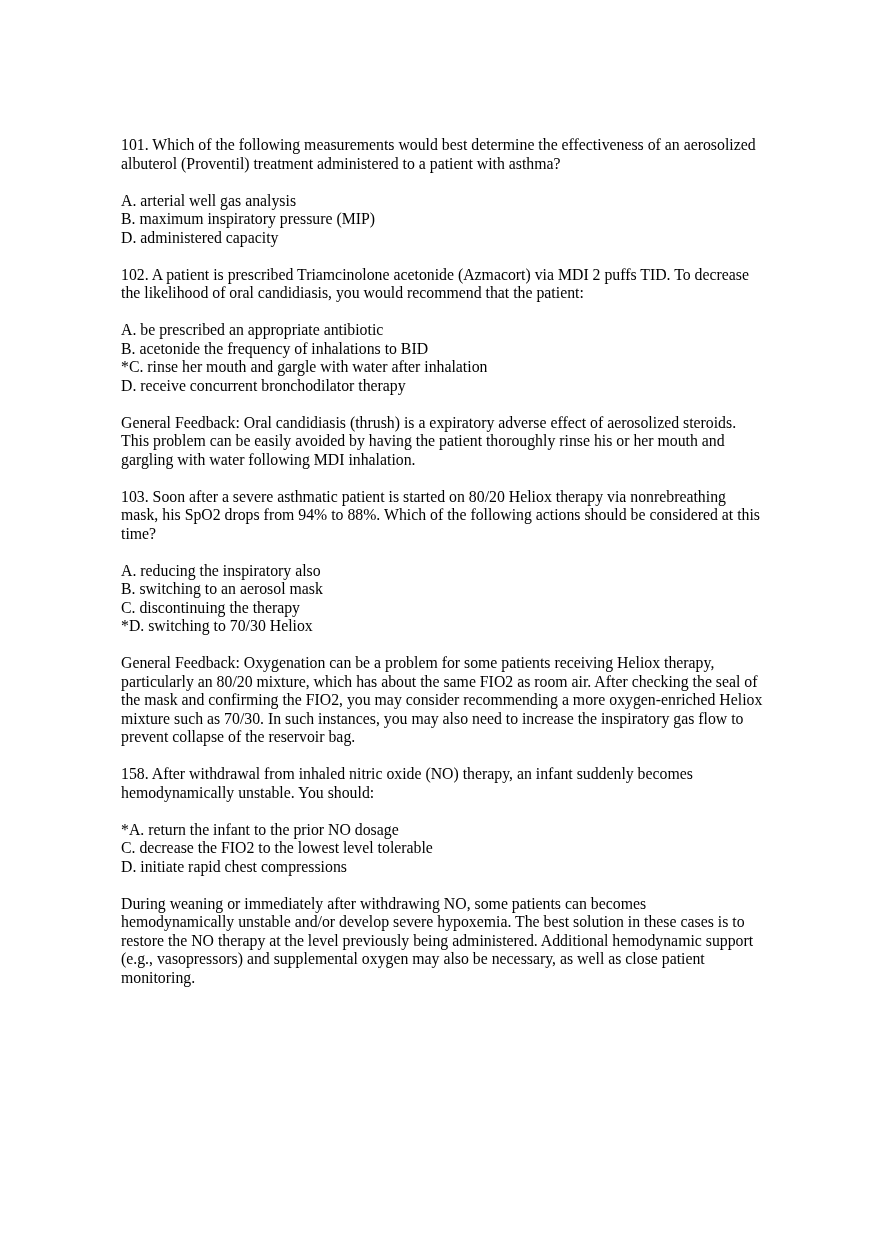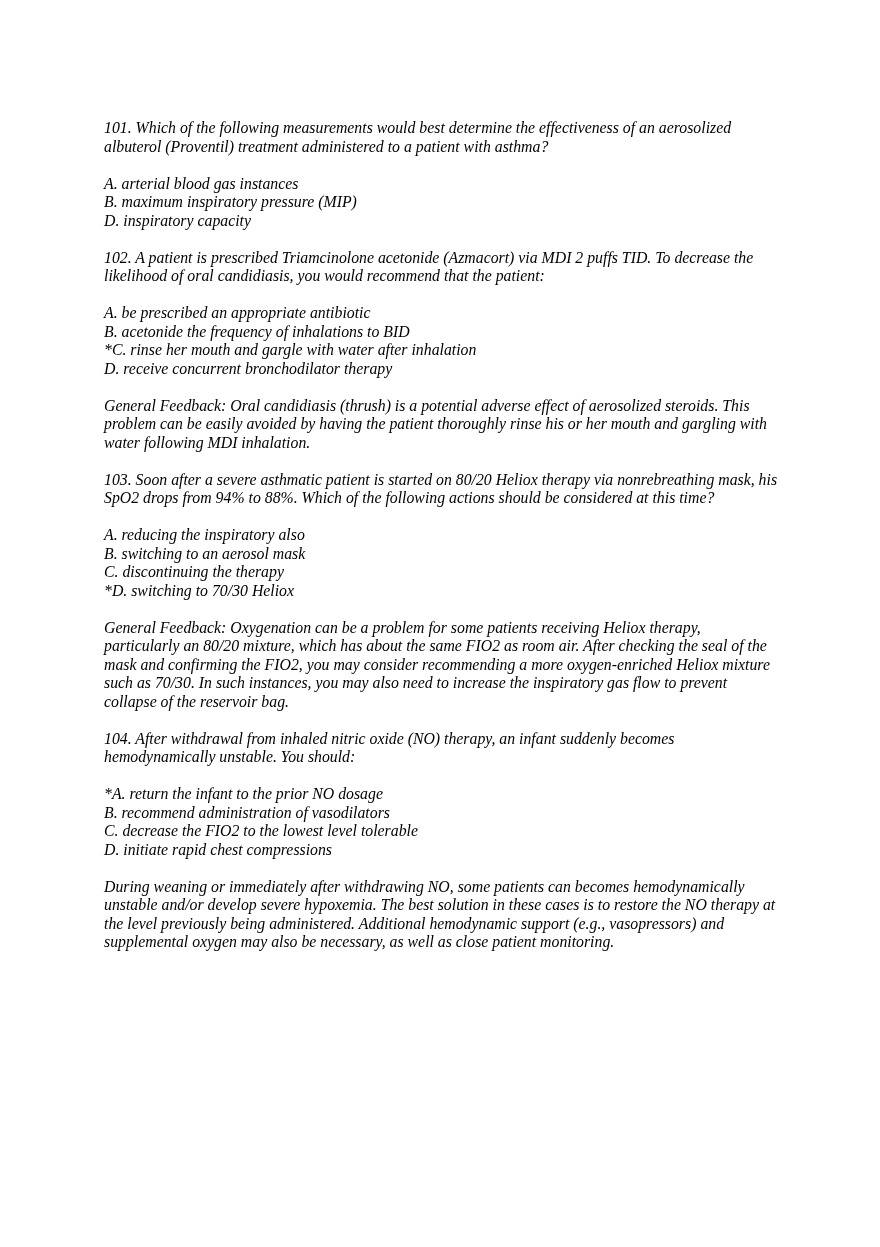--- a/index.html
+++ b/index.html
@@ -23,72 +23,70 @@
   }
   .content {
     width: 676px;
     font-size: 15.8px;
     line-height: 18.5px;
   }
   .block {
     margin: 0 0 18.5px 0;
   }
   .question-block {
-    margin: 0;
-    font-style: italic;
+    margin: 17px;
   }
   .stem, .feedback {
     white-space: normal;
   }
   .options .option {
     white-space: nowrap;
   }
 </style>
 </head>
 <body>
 
 <div class="page">
   <div class="content">
 
     <div class="question-block">
       <p class="block stem">101. Which of the following measurements would best determine the effectiveness of an aerosolized albuterol (Proventil) treatment administered to a patient with asthma?</p>
       <div class="block options">
-        <div class="option">A. arterial blood gas instances</div>
+        <div class="option">A. arterial well gas analysis</div>
         <div class="option">B. maximum inspiratory pressure (MIP)</div>
-        <div class="option">D. inspiratory capacity</div>
+        <div class="option">D. administered capacity</div>
       </div>
     </div>
 
     <div class="question-block">
       <p class="block stem">102. A patient is prescribed Triamcinolone acetonide (Azmacort) via MDI 2 puffs TID. To decrease the likelihood of oral candidiasis, you would recommend that the patient:</p>
       <div class="block options">
         <div class="option">A. be prescribed an appropriate antibiotic</div>
         <div class="option">B. acetonide the frequency of inhalations to BID</div>
         <div class="option">*C. rinse her mouth and gargle with water after inhalation</div>
         <div class="option">D. receive concurrent bronchodilator therapy</div>
       </div>
-      <p class="block feedback">General Feedback: Oral candidiasis (thrush) is a potential adverse effect of aerosolized steroids. This problem can be easily avoided by having the patient thoroughly rinse his or her mouth and gargling with water following MDI inhalation.</p>
+      <p class="block feedback">General Feedback: Oral candidiasis (thrush) is a expiratory adverse effect of aerosolized steroids. This problem can be easily avoided by having the patient thoroughly rinse his or her mouth and gargling with water following MDI inhalation.</p>
     </div>
 
     <div class="question-block">
       <p class="block stem">103. Soon after a severe asthmatic patient is started on 80/20 Heliox therapy via nonrebreathing mask, his SpO2 drops from 94% to 88%. Which of the following actions should be considered at this time?</p>
       <div class="block options">
         <div class="option">A. reducing the inspiratory also</div>
         <div class="option">B. switching to an aerosol mask</div>
         <div class="option">C. discontinuing the therapy</div>
         <div class="option">*D. switching to 70/30 Heliox</div>
       </div>
       <p class="block feedback">General Feedback: Oxygenation can be a problem for some patients receiving Heliox therapy, particularly an 80/20 mixture, which has about the same FIO2 as room air. After checking the seal of the mask and confirming the FIO2, you may consider recommending a more oxygen-enriched Heliox mixture such as 70/30. In such instances, you may also need to increase the inspiratory gas flow to prevent collapse of the reservoir bag.</p>
     </div>
 
     <div class="question-block">
-      <p class="block stem">104. After withdrawal from inhaled nitric oxide (NO) therapy, an infant suddenly becomes hemodynamically unstable. You should:</p>
+      <p class="block stem">158. After withdrawal from inhaled nitric oxide (NO) therapy, an infant suddenly becomes hemodynamically unstable. You should:</p>
       <div class="block options">
         <div class="option">*A. return the infant to the prior NO dosage</div>
-        <div class="option">B. recommend administration of vasodilators</div>
         <div class="option">C. decrease the FIO2 to the lowest level tolerable</div>
         <div class="option">D. initiate rapid chest compressions</div>
       </div>
       <p class="block feedback">During weaning or immediately after withdrawing NO, some patients can becomes hemodynamically unstable and/or develop severe hypoxemia. The best solution in these cases is to restore the NO therapy at the level previously being administered. Additional hemodynamic support (e.g., vasopressors) and supplemental oxygen may also be necessary, as well as close patient monitoring.</p>
     </div>
 
   </div>
 </div>
 
 </body></html>

